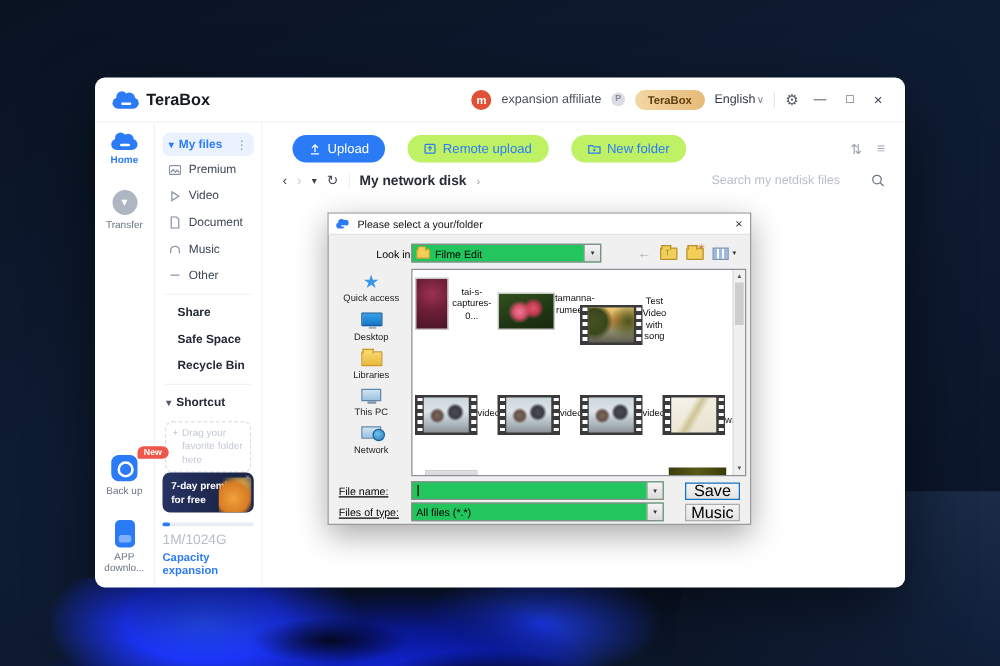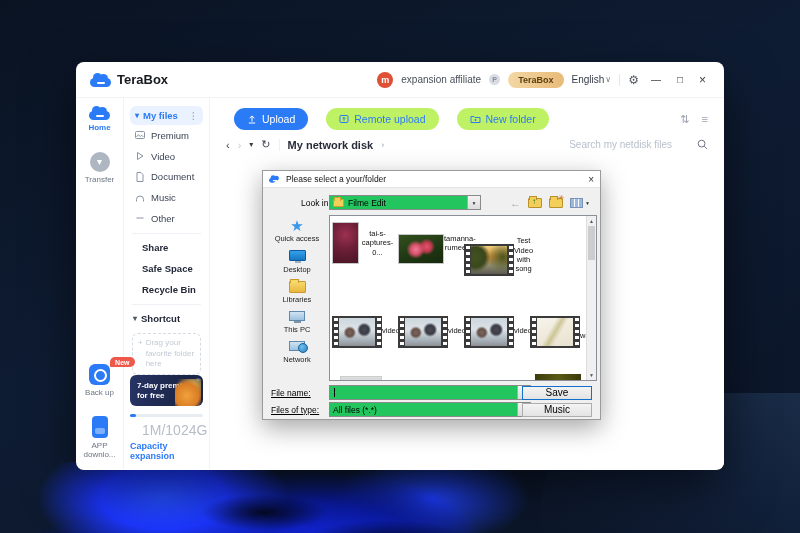--- a/index.html
+++ b/index.html
@@ -94,21 +94,21 @@
     color:#c3c9d4; font-size:8px; line-height:1.3; display:flex; gap:3px; }
   .banner { margin-top:auto; position:relative; height:36px; border-radius:6px; overflow:hidden;
     background:linear-gradient(100deg,#273465 0%,#1b2547 70%); padding:6px 0 0 7px; }
   .banner .l1,.banner .l2 { color:#fff; font-size:8px; font-weight:bold; line-height:1.35; }
   .banner .gift { position:absolute; right:2px; top:4px; width:26px; height:28px;
     background:radial-gradient(circle at 45% 60%, #f0a23c 0%, #d97c24 55%, transparent 75%),
                radial-gradient(circle at 70% 25%, #f3c04e 0%, transparent 60%); }
   .banner .bx { position:absolute; right:3px; top:1px; color:#9aa3c6; font-size:7px; }
   .progress { margin-top:8px; height:3px; border-radius:2px; background:#e8edf3; position:relative; }
   .progress i { position:absolute; left:0; top:0; bottom:0; width:6px; background:#2c7bf6; border-radius:2px; }
-  .storage { margin-top:5px; color:#b7bdc8; font-size:14px;margin-left:12px; }
+  .storage { margin-top:5px; color:#b7bdc8; font-size:11px; }
   .capacity { margin-top:3px; color:#2c7bf6; font-size:9px; font-weight:bold; }
 
   
   .main { flex:1; position:relative; background:#fff; }
   .toolbar { display:flex; align-items:center; gap:18px; padding:10px 16px 0 24px; }
   .pill { display:flex; align-items:center; gap:5px; height:22px; padding:0 13px;
     border-radius:11px; font-size:10.5px; }
   .pill.primary { background:#2c7bf6; color:#fff; }
   .pill.soft { background:#bef264; color:#2c7bf6; }
   .tb-icons { margin-left:auto; display:flex; gap:12px; color:#9aa1ae; font-size:11px; }
@@ -212,22 +212,22 @@
   .vscroll .up,.vscroll .dn { position:absolute; left:0; right:0; text-align:center;
     font-size:5px; color:#555; }
   .vscroll .up { top:2px; } .vscroll .dn { bottom:2px; }
   .vscroll .thumb { position:absolute; left:1px; right:1px; top:10px; height:34px; background:#cdcdcd; }
 
   .dlg-row { position:absolute; left:0; right:0; height:15px; display:flex; align-items:center; }
   .dlg-row .rlabel { position:absolute; left:8px;text-decoration:underline; }
   .combo.fname { left:66px; width:202px; top:0; }
   .combo.ftype { left:66px; width:202px; top:0; }
   .text-caret { width:1px; height:9px; background:#000; margin-left:1px; }
-  .btn { position:absolute; right:8px; width:70px; height:14px; background:linear-gradient(#f4f4f4,#e3e3e3);
-    border:1px solid #adadad; font-size:10px; display:flex; align-items:center; justify-content:center;margin-left:32px; }
+  .btn { position:absolute; right:8px; width:44px; height:14px; background:linear-gradient(#f4f4f4,#e3e3e3);
+    border:1px solid #adadad; font-size:13px; display:flex; align-items:center; justify-content:center;margin-left:32px; }
   .btn.primary { border:1px solid #0f72c8; }
   .row-fname { top:214px; } .row-ftype { top:231px; }
 </style>
 </head>
 <body>
 
 <div class="screen">
   <div class="bloom"></div>
   <div class="petal-dark"></div>
 

